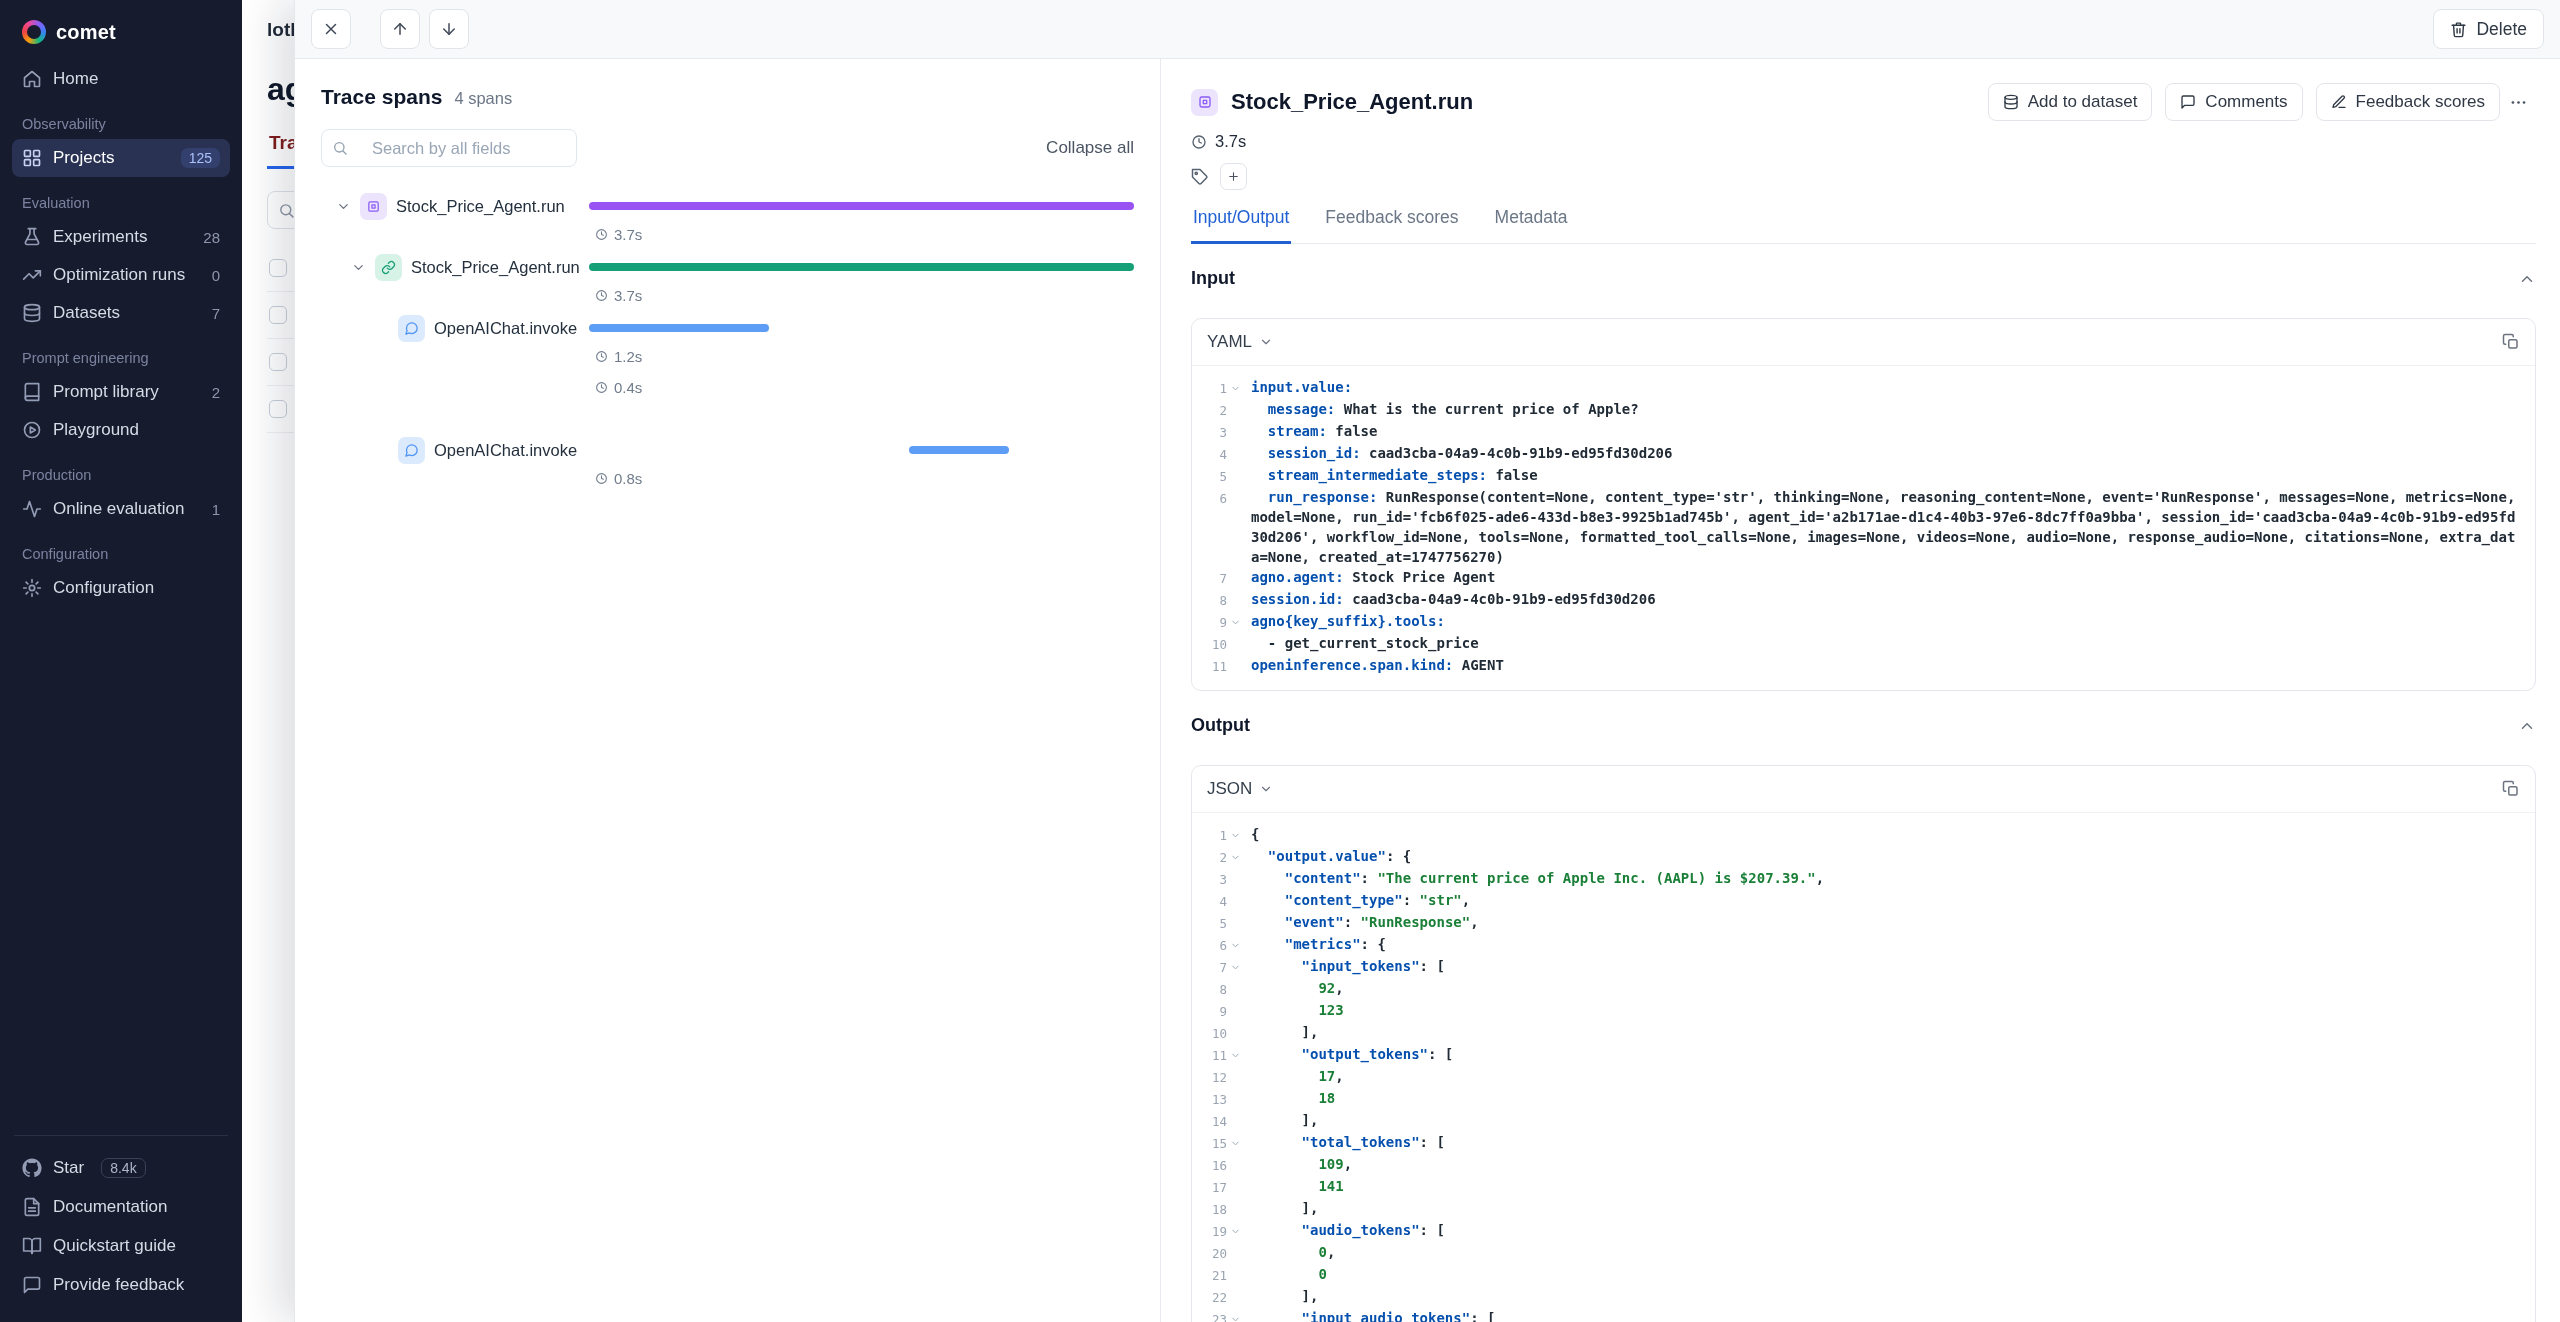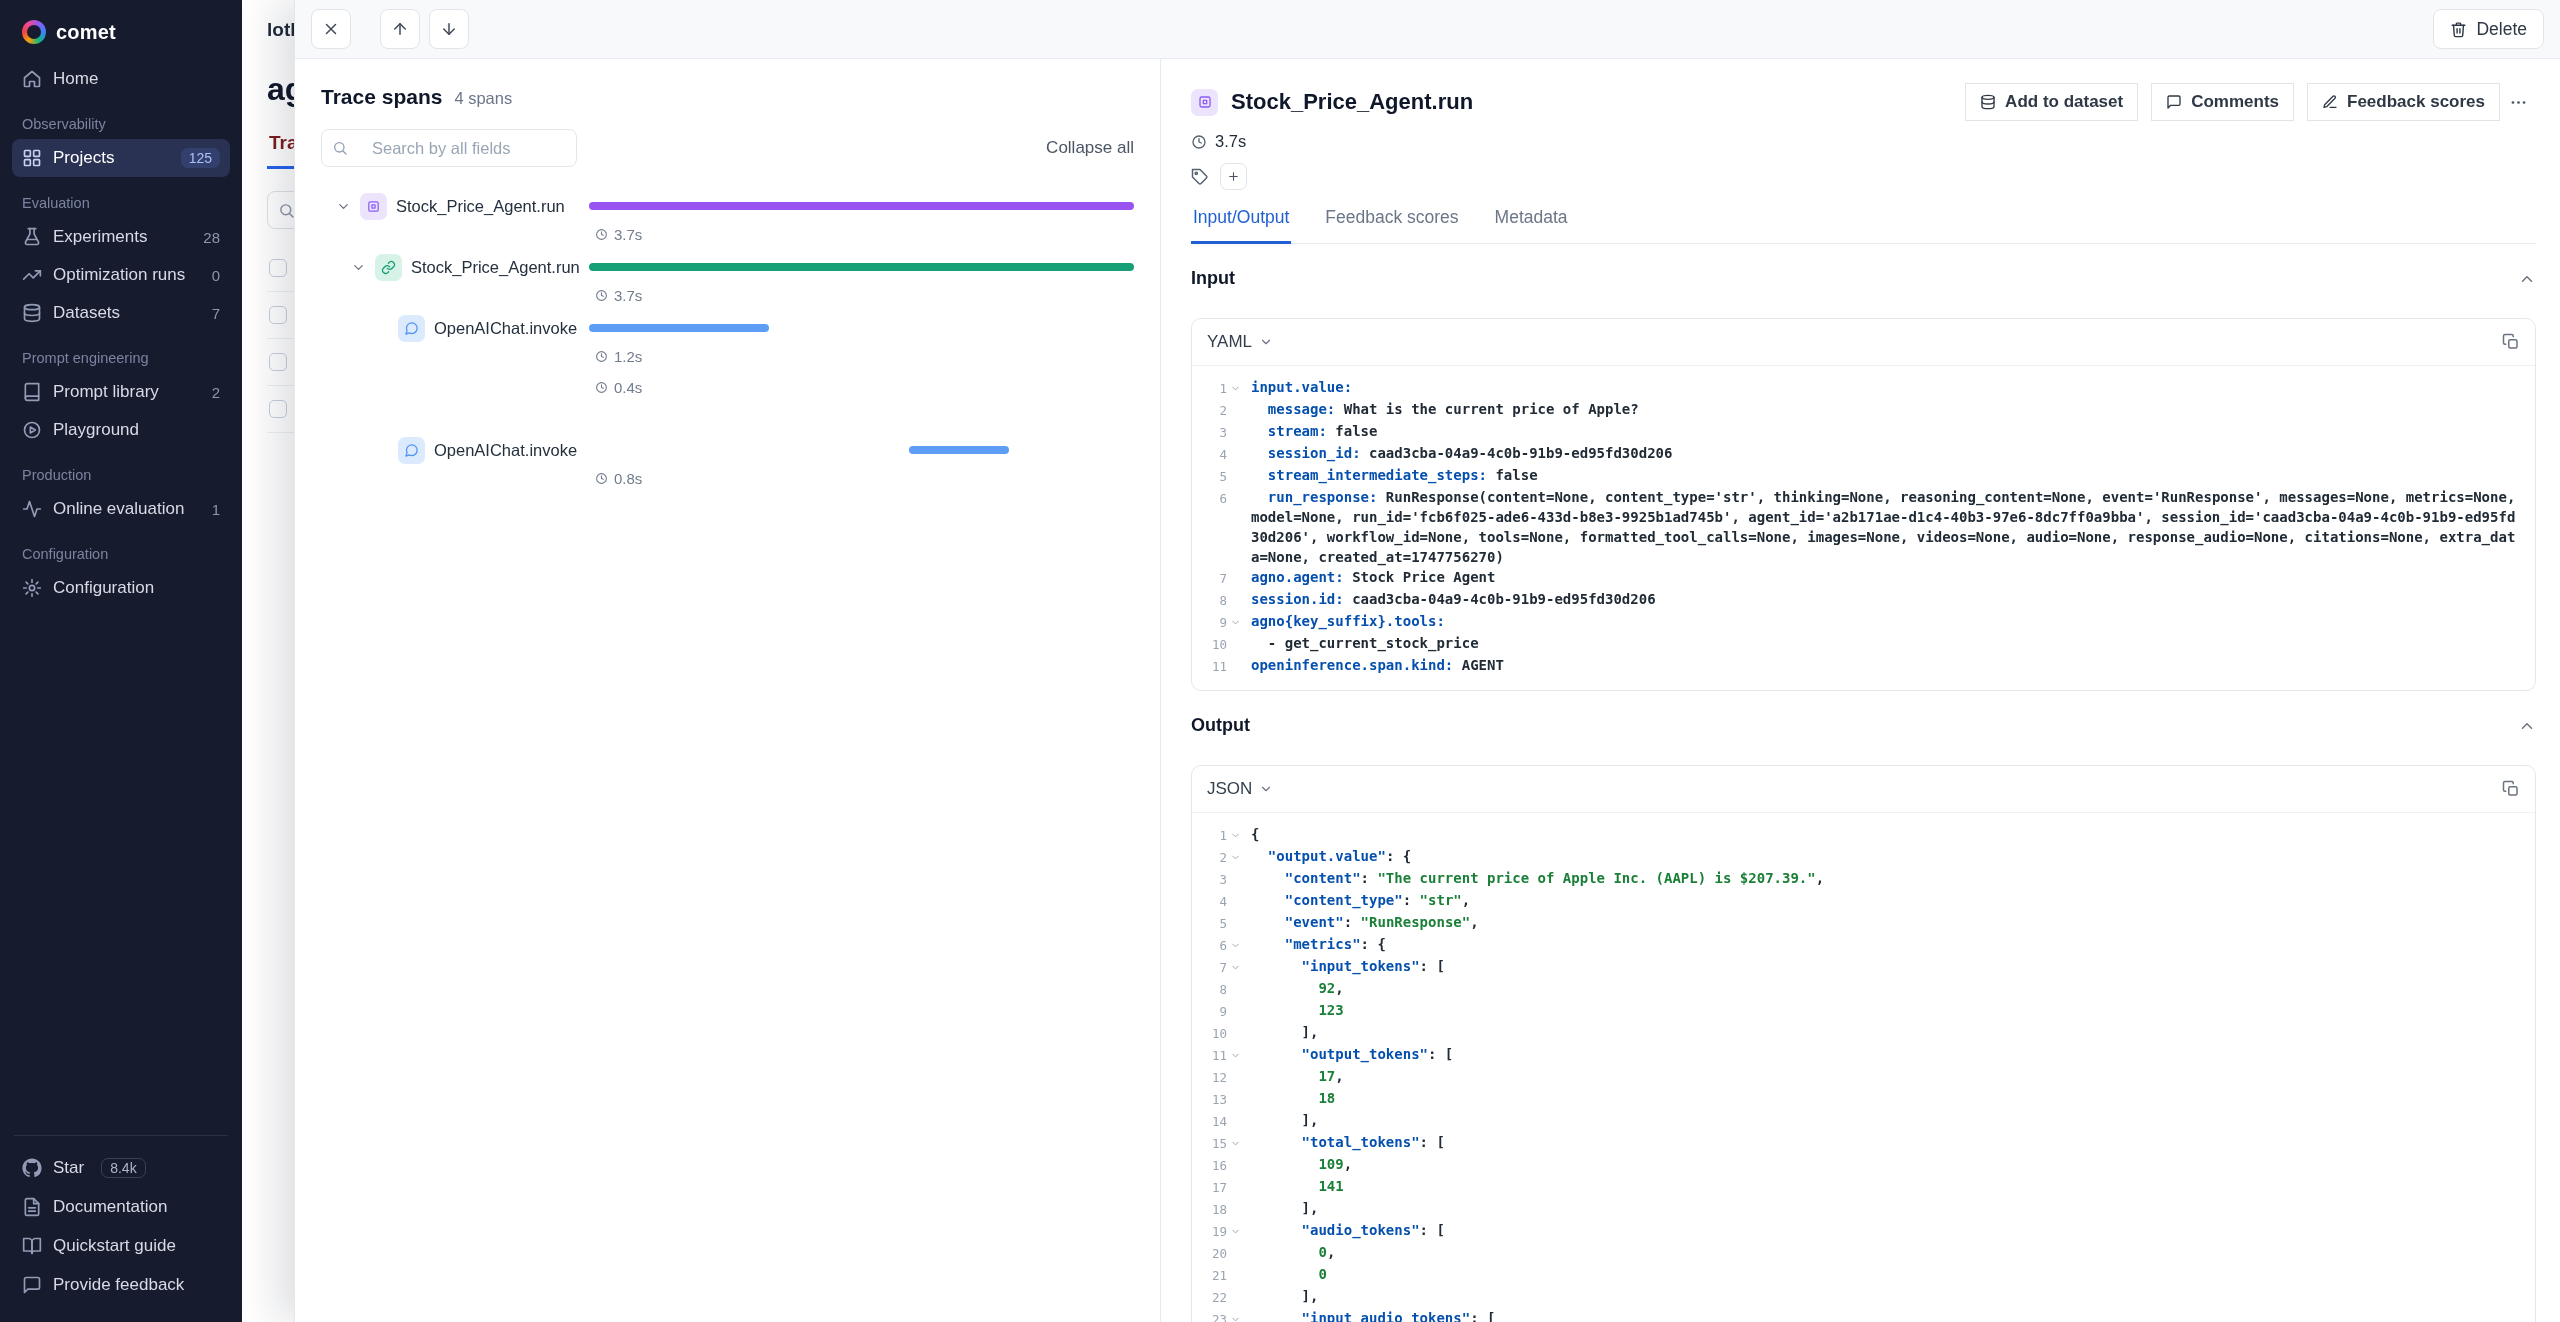--- a/index.html
+++ b/index.html
@@ -81,22 +81,22 @@
   .span-line2 { margin-left:274px; display:flex; align-items:center; gap:6px; height:26px; color:#707c8c; }
   .span-duration { font-size:15px; color:#707c8c; }
 
   
   .detail-panel { flex:1; min-width:0; display:flex; flex-direction:column; padding:24px 24px 0 30px; overflow:hidden; }
   .detail-header { display:flex; align-items:center; }
   .detail-title-icon { width:27px; height:27px; border-radius:7px; background:#ece3fd; color:#8b5cf6;
     display:grid; place-items:center; flex:none; }
   .detail-title { margin-left:13px; font-size:22px; font-weight:700; color:#0f172a; white-space:nowrap; }
   .detail-actions { margin-left:auto; display:flex; align-items:center; gap:13px; }
-  .action-btn { height:38px; border:1px solid #e1e5ea; background:#fff; border-radius:0; padding:0 14px;
-    display:flex; align-items:center; gap:9px; font-size:17px; color:#2f3845; cursor:pointer; font-family:inherit; white-space:nowrap;font-weight:bold; }
+  .action-btn { height:38px; border:1px solid #e1e5ea; background:#fff; border-radius:8px; padding:0 14px;
+    display:flex; align-items:center; gap:9px; font-size:17px; color:#2f3845; cursor:pointer; font-family:inherit; white-space:nowrap; }
   .kebab-btn { width:36px; height:38px; border:0; background:none; color:#49525f; display:grid; place-items:center; cursor:pointer; }
   .detail-duration { margin-top:11px; display:flex; align-items:center; gap:8px; color:#566270; }
   .detail-duration .val { font-size:16.5px; color:#1f2937; }
   .detail-tags { margin-top:12px; display:flex; align-items:center; gap:11px; color:#566270; }
   .tag-add-btn { width:27px; height:27px; border:1px solid #dfe4ea; border-radius:7px; background:#fff;
     display:grid; place-items:center; color:#49525f; cursor:pointer; }
   .detail-tabs { margin-top:17px; display:flex; gap:32px; border-bottom:1px solid #e7eaee; flex:none; }
   .dtab { padding:0 2px 13px; font-size:17.5px; color:#6b7687; border-bottom:3px solid transparent;
     margin-bottom:-1px; cursor:pointer; white-space:nowrap; }
   .dtab.active { color:#2160d3; border-bottom-color:#2160d3; font-weight:500; }

